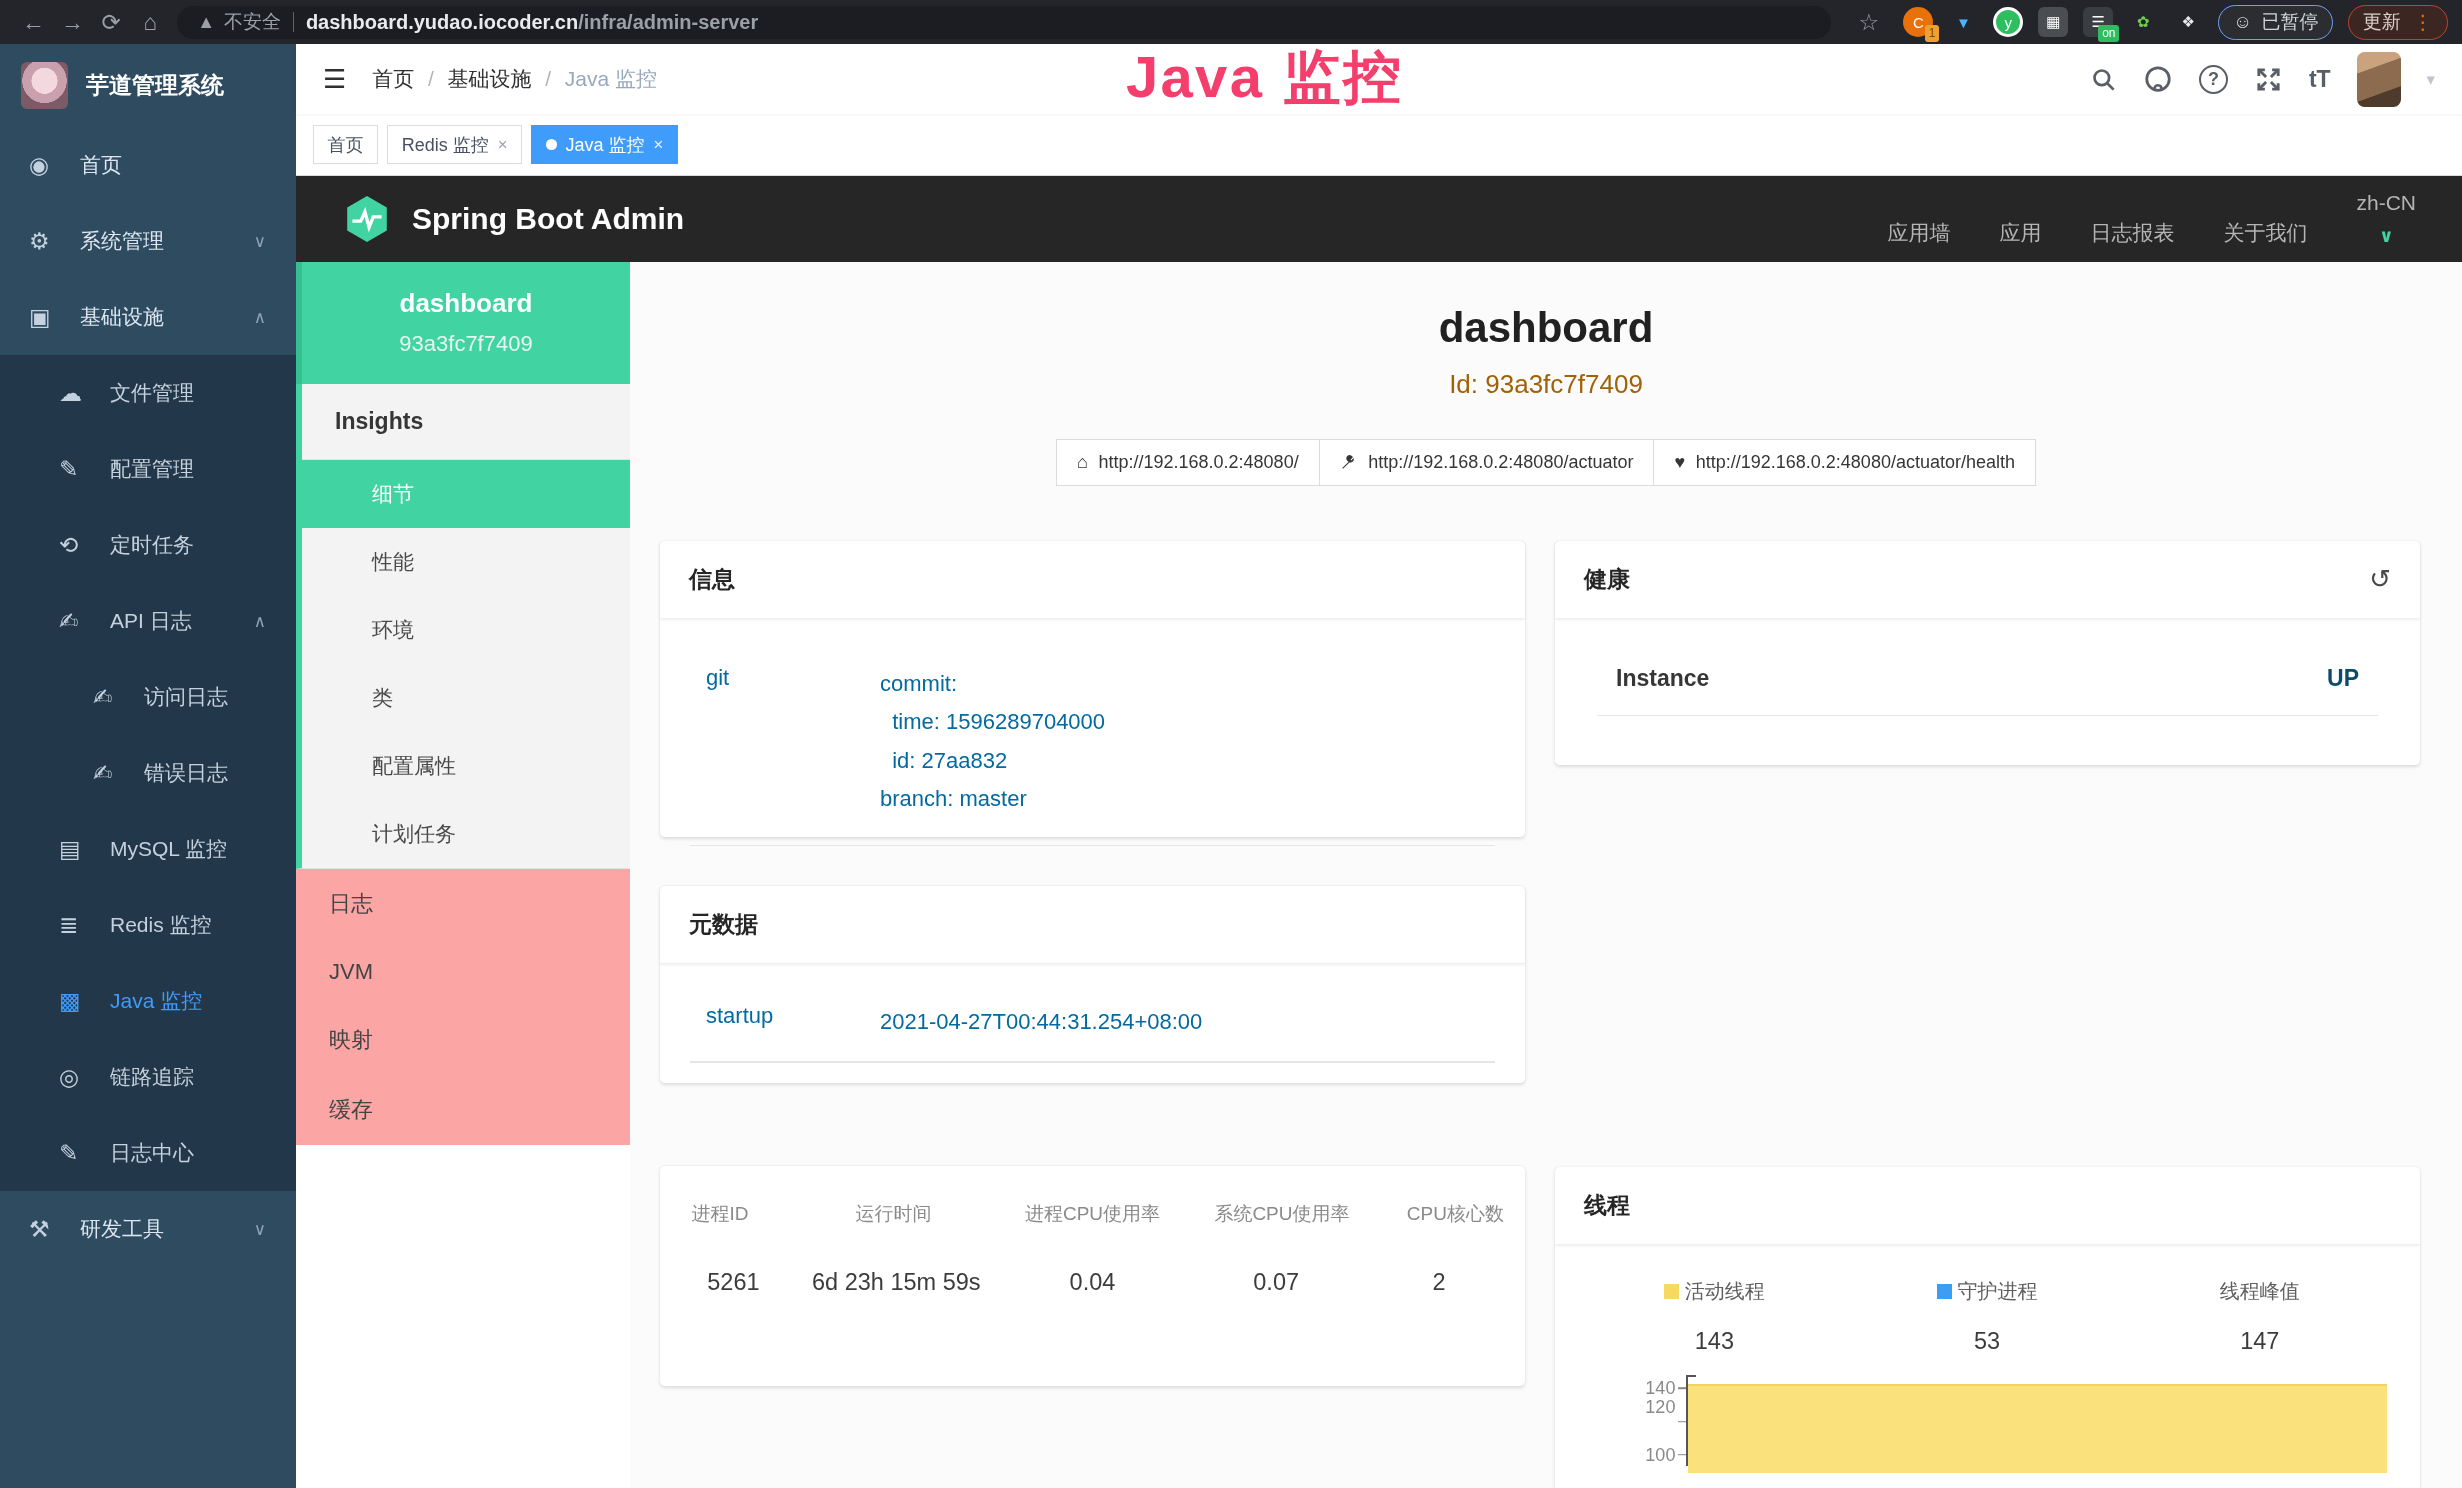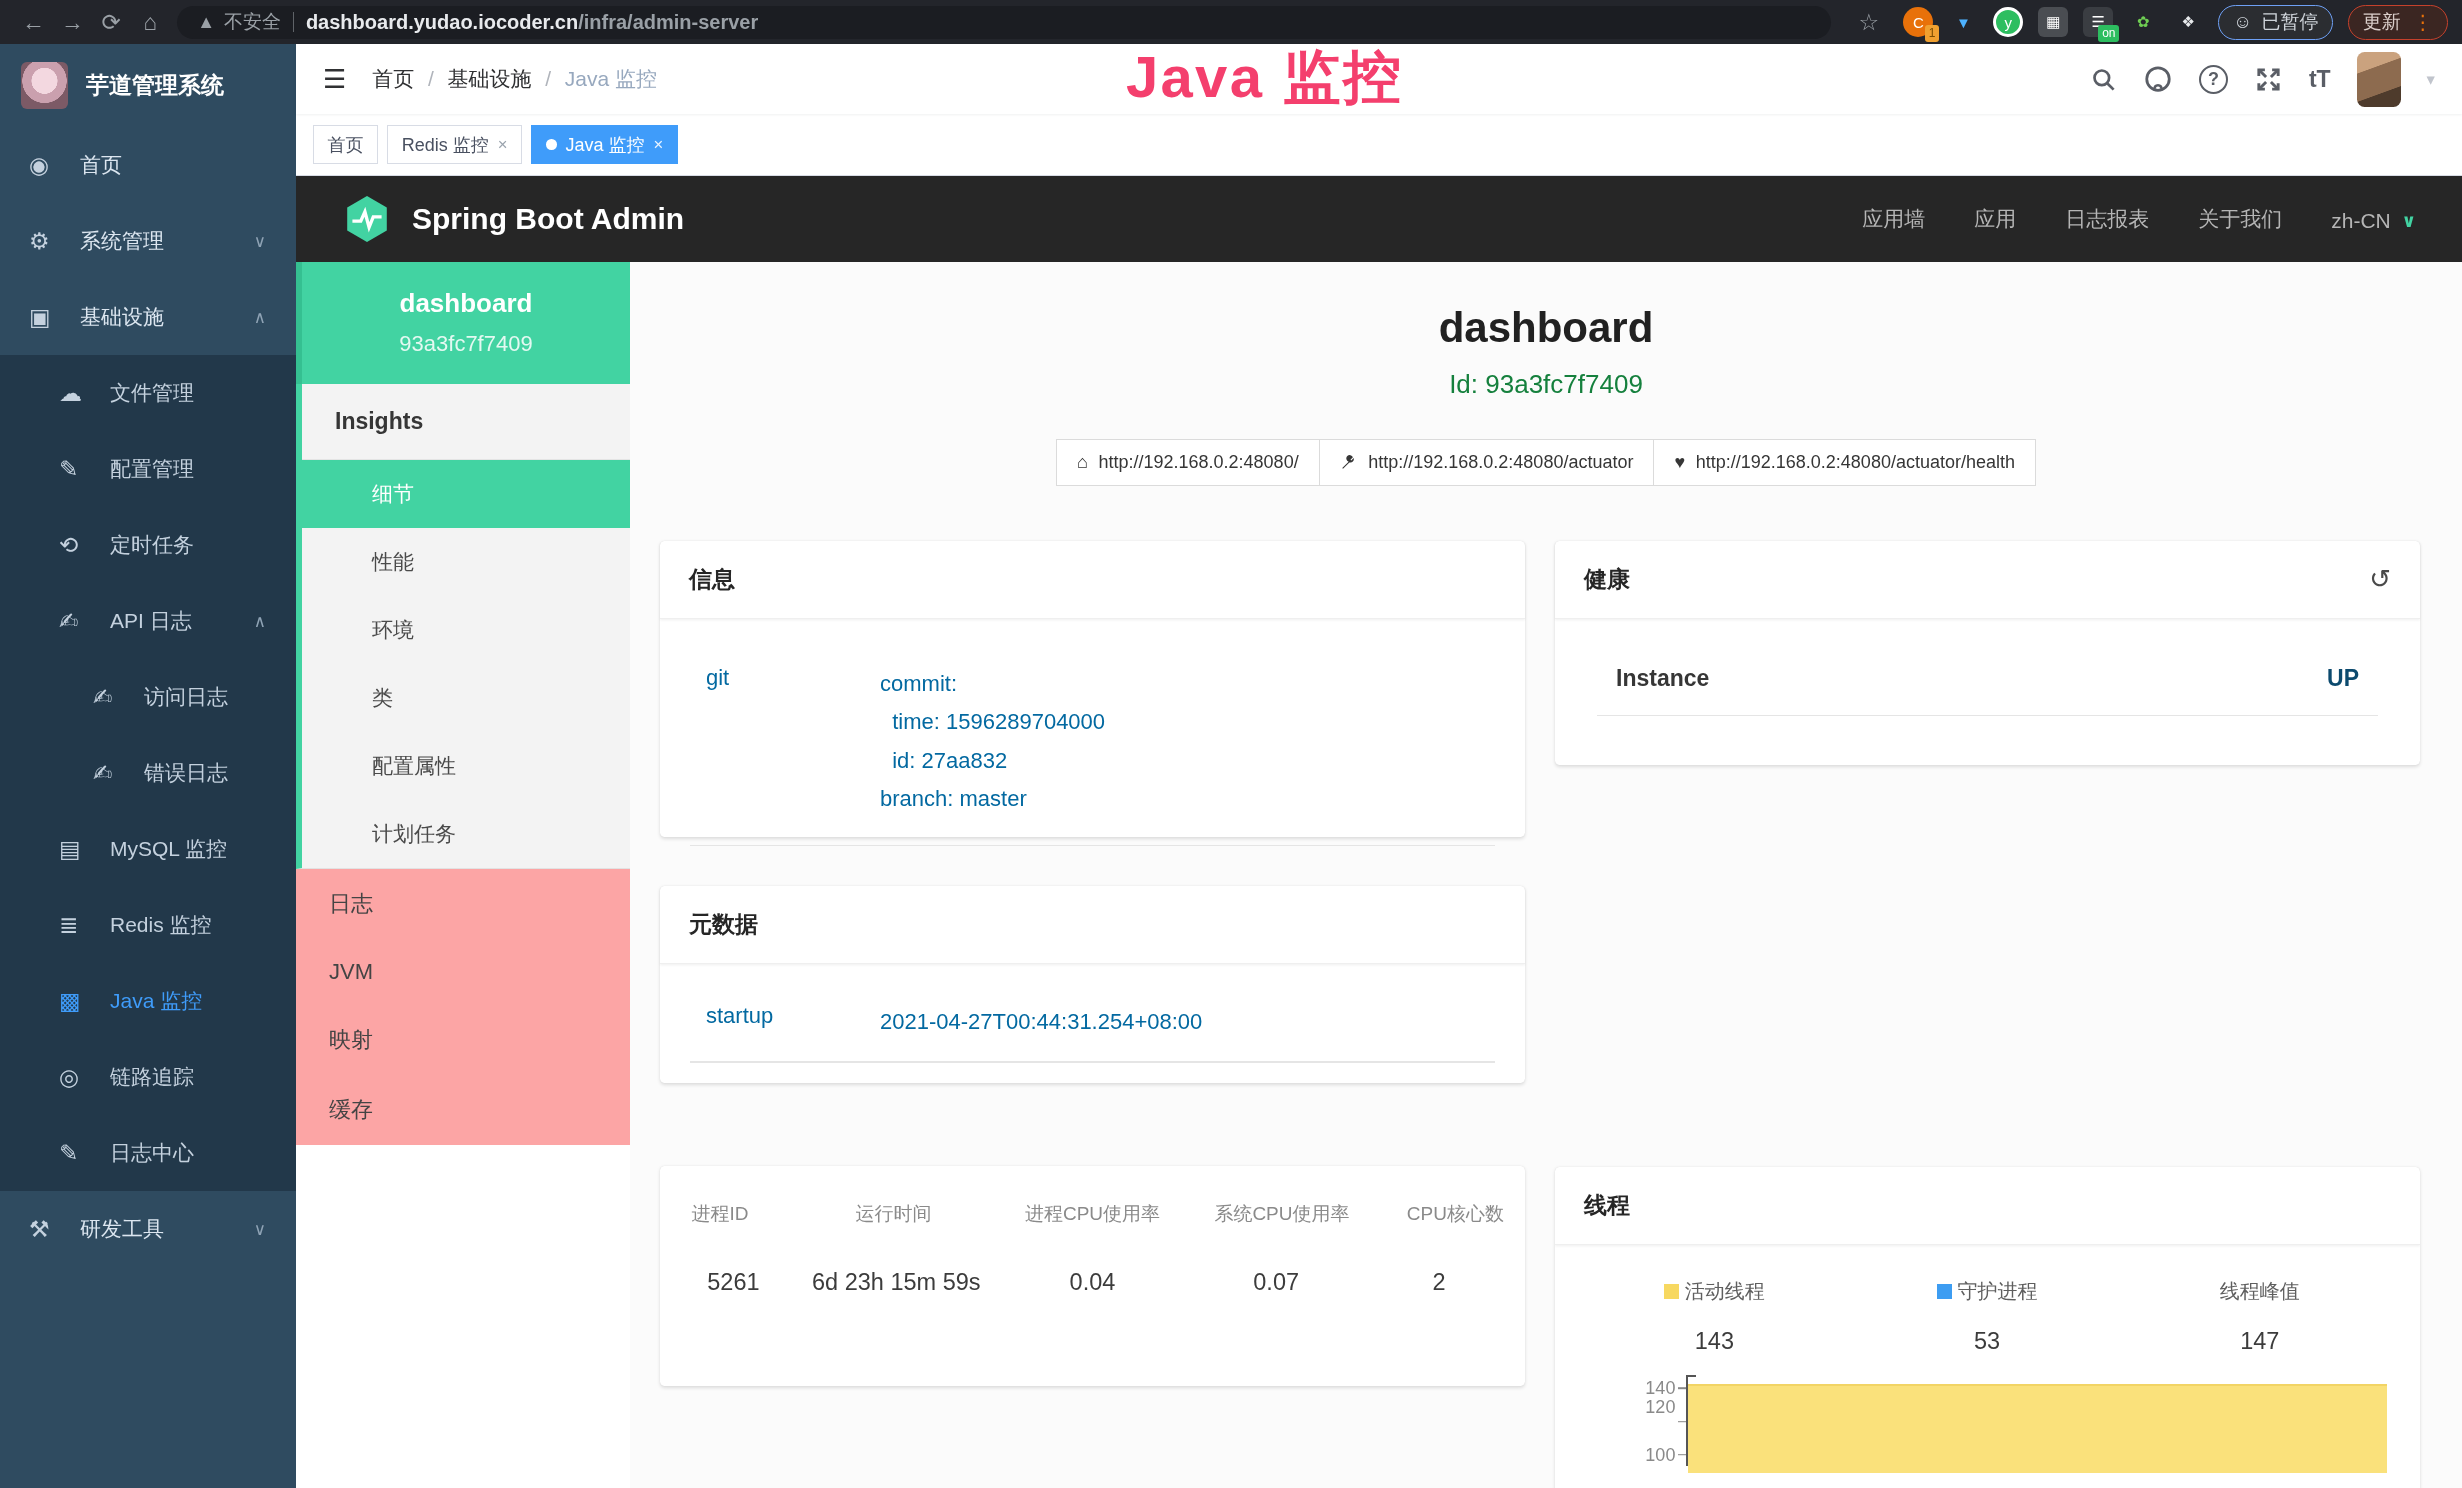--- a/index.html
+++ b/index.html
@@ -76,41 +76,41 @@
   .tag .x { font-size:16.7px; color:#9aa3ad; }
   .tag.active { background:#3f9cfa; border-color:#3f9cfa; color:#fff; }
   .tag.active .x { color:#eaf4ff; }
   .dot { width:10.6px; height:10.6px; border-radius:50%; background:#fff; }
 
   
   .sba-nav { height:86px; background:#262626; display:flex; align-items:center; padding:0 46px; flex:none; }
   .sba-brand { display:flex; align-items:center; gap:20px; }
   .sba-brand-name { color:#fff; font-size:30px; font-weight:bold; }
   .sba-menu { margin-left:auto; display:flex; align-items:flex-end; gap:49px; font-size:21px; color:#b5b5b5; }
-  .lang { display:flex; align-items:center; gap:10.6px; }
+  .lang { display:flex; align-items:center; gap:10.6px;flex-direction:column; }
   .lang .lchev { color:#42d3a2; font-size:18px; font-weight:bold; }
 
   
   .sba-body { flex:1; display:flex; min-height:0; background:#fbfbfb; }
   .sba-side { width:334px; flex:none; background:#fff; display:flex; flex-direction:column; }
   .inst-head { background:#42d3a2; color:#fff; text-align:center; padding:26px 7.6px 27px;
     border-left:6px solid #35c091; }
   .inst-name { font-size:26px; font-weight:bold; }
   .inst-id { font-size:22px; margin-top:12px; color:rgba(255,255,255,.85); }
   .insights { background:#f3f3f3; border-left:6px solid #42d3a2; border-bottom:0.8px solid #e2e2e2; }
   .insights-label { font-size:23px; font-weight:bold; color:#363636; padding:24px 0 24px 33px;
     border-bottom:0.8px solid #e4e4e4; }
   .i-item { font-size:21px; color:#4a4a4a; padding:20px 0 20px 70px; }
   .i-item.active { background:#42d3a2; color:#fff; margin-left:-6px; padding-left:76px; }
   .t-item { font-size:22px; color:#444; padding:20px 0 20px 33px; background:#fca5a5; }
 
   
   .content { flex:1; min-width:0; padding:42px 30px 0 30px; overflow:hidden; }
   .page-title { text-align:center; font-size:42px; font-weight:bold; color:#212121; }
-  .page-sub { text-align:center; font-size:26px; color:#15803d; margin-top:16.7px; }
+  .page-sub { text-align:center; font-size:26px; color:#a16207; margin-top:16.7px; }
   .links-row { display:flex; justify-content:center; margin-top:39px; }
   .link-btn { display:flex; align-items:center; gap:10.6px; border:0.8px solid #dbdbdb; background:#fff;
     padding:12px 20px; font-size:18px; color:#363636; }
   .link-btn + .link-btn { border-left:none; }
   .cards { display:flex; gap:30px; margin-top:55px; align-items:flex-start; }
   .col { width:865px; display:flex; flex-direction:column; flex:none; }
   .card { background:#fff; border-radius:4.6px; box-shadow:0 1.5px 3.8px rgba(10,10,10,.12), 0 0 0.8px rgba(10,10,10,.12); }
   .card-head { display:flex; align-items:center; justify-content:space-between;
     padding:23px 29px; font-size:23px; font-weight:bold; color:#262626;
     border-bottom:1.5px solid #efefef; box-shadow:0 1.5px 2.3px rgba(10,10,10,.05); }

